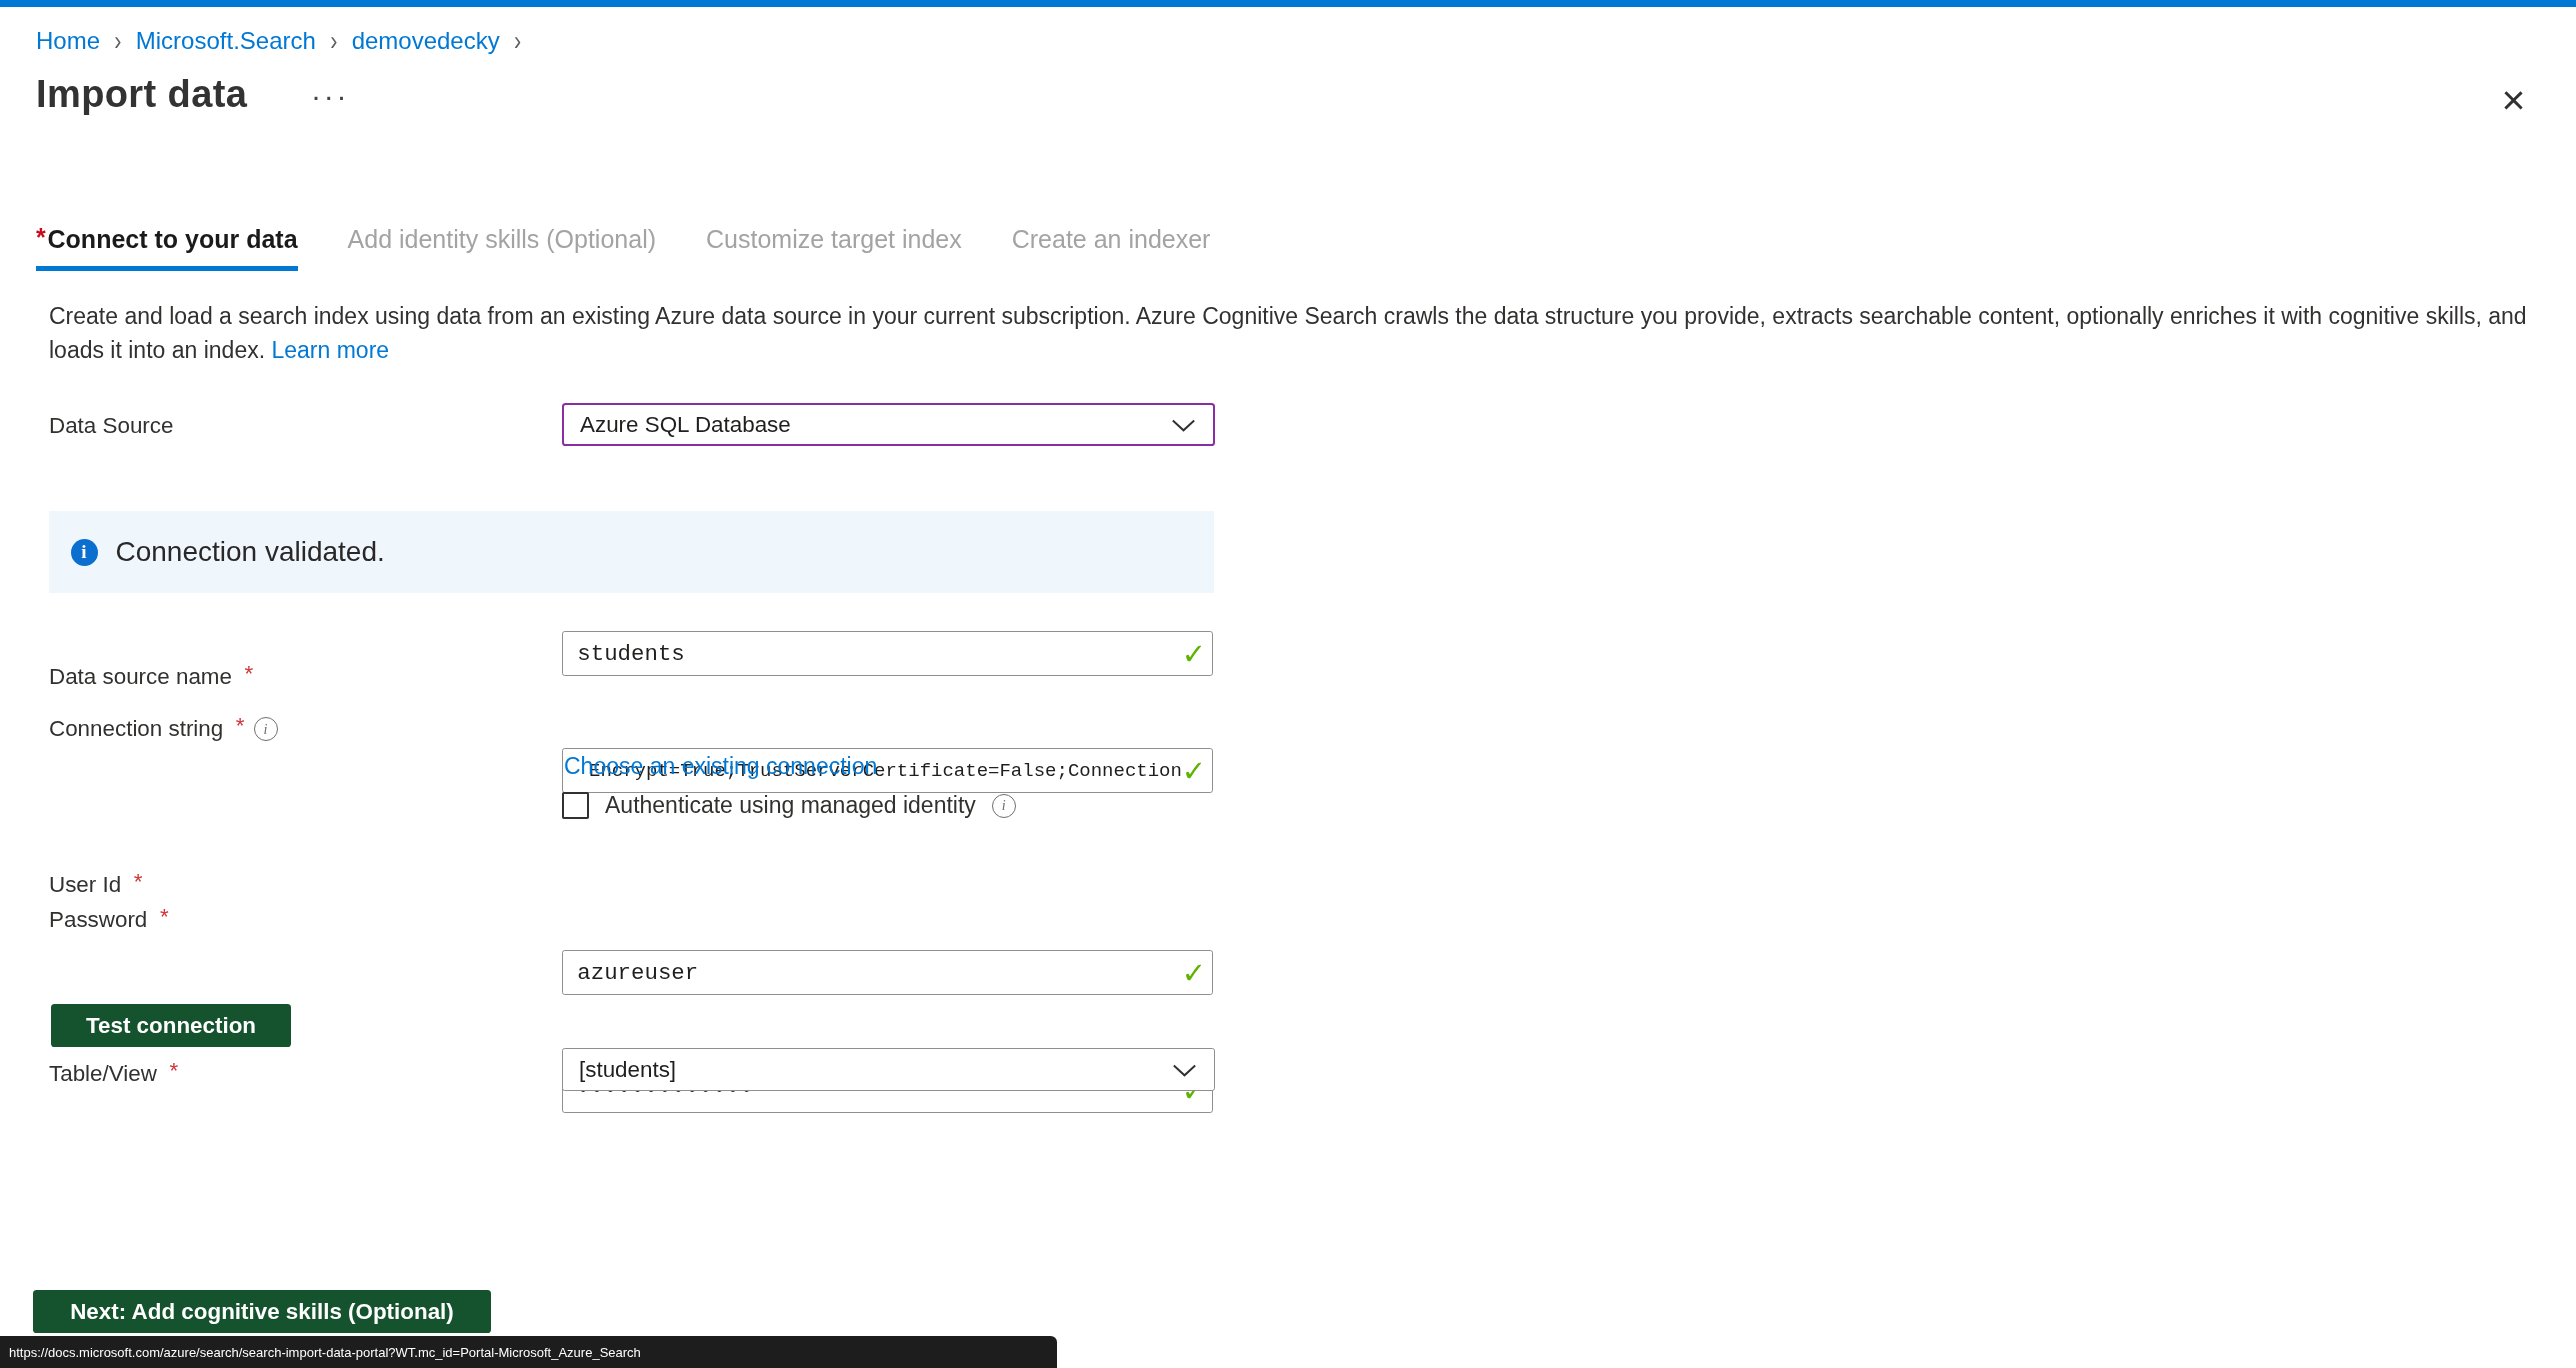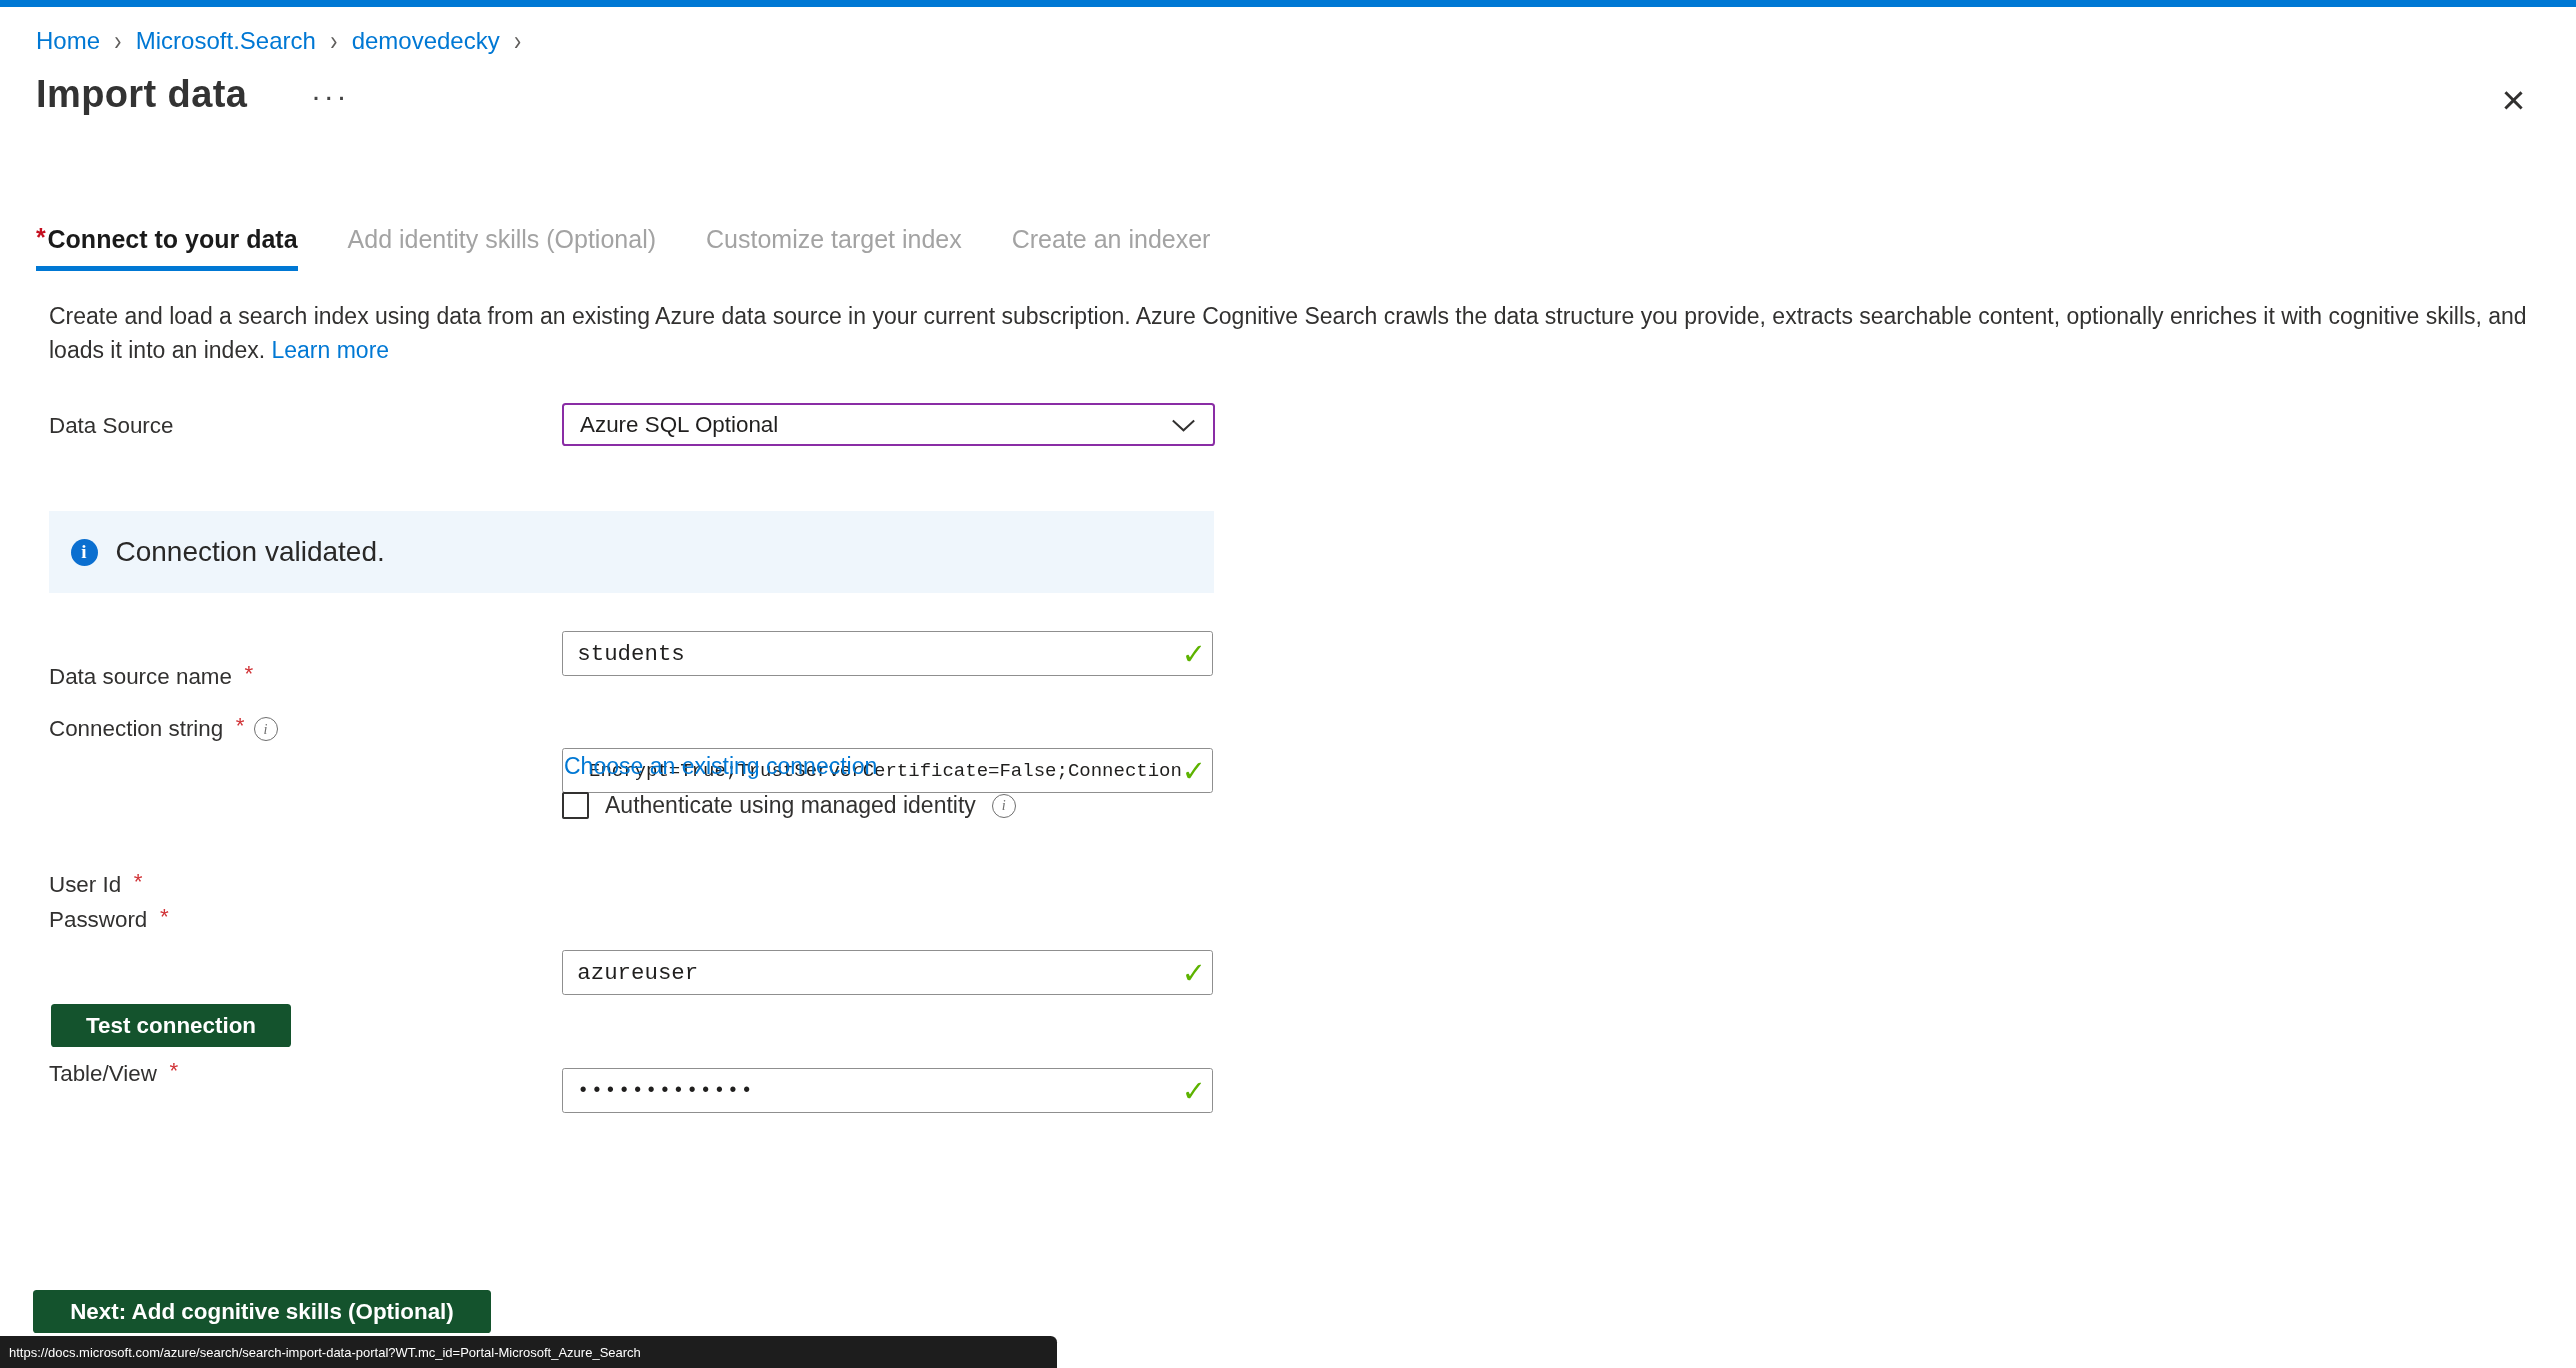--- a/index.html
+++ b/index.html
@@ -89,21 +89,21 @@
   </div>
 
   <p class="description">
     <span>Create and load a search index using data from an existing Azure data source in your current subscription. Azure Cognitive Search crawls the data structure you provide, extracts searchable content, optionally enriches it with cognitive skills, and loads it into an index. </span><a>Learn more</a>
   </p>
 
   <div class="field-label" style="top:413px;">
     <span>Data Source</span>
   </div>
   <div class="control dropdown focus-purple" style="top:403px;">
-    <span>Azure SQL Optional</span>
+    <span>Azure SQL Database</span>
     <span class="chev">
       <svg class="chevron" width="27" height="16" viewBox="0 0 30 18">
           <polyline points="3,4 15,15 27,4" fill="none" stroke="#323130" stroke-width="2.2"></polyline>
         </svg>
     </span>
   </div>
 
   <div class="banner">
     <span class="info-badge">i</span>
     <span class="banner-text">Connection validated.</span>
@@ -153,20 +153,28 @@
     <input type="text" style="font-size: 19.7px; letter-spacing: 1.8px;" value="•••••••••••••">
     <span class="valid-check">✓</span>
   </div>
 
   <button class="btn-primary btn-test">Test connection</button>
 
   <div class="field-label" style="top:1061px;">
     <span>Table/View</span>
       <span class="req">*</span>
   </div>
+  <div class="control dropdown" style="top:1048px;">
+    <span>[students]</span>
+    <span class="chev">
+      <svg class="chevron" width="27" height="16" viewBox="0 0 30 18">
+          <polyline points="3,4 15,15 27,4" fill="none" stroke="#323130" stroke-width="2.2"></polyline>
+        </svg>
+    </span>
+  </div>
 
   <button class="btn-primary btn-next">Next: Add cognitive skills (Optional)</button>
 
   <div class="statusbar">
     <span>https://docs.microsoft.com/azure/search/search-import-data-portal?WT.mc_id=Portal-Microsoft_Azure_Search</span>
   </div>
 
 </div>
 
 

